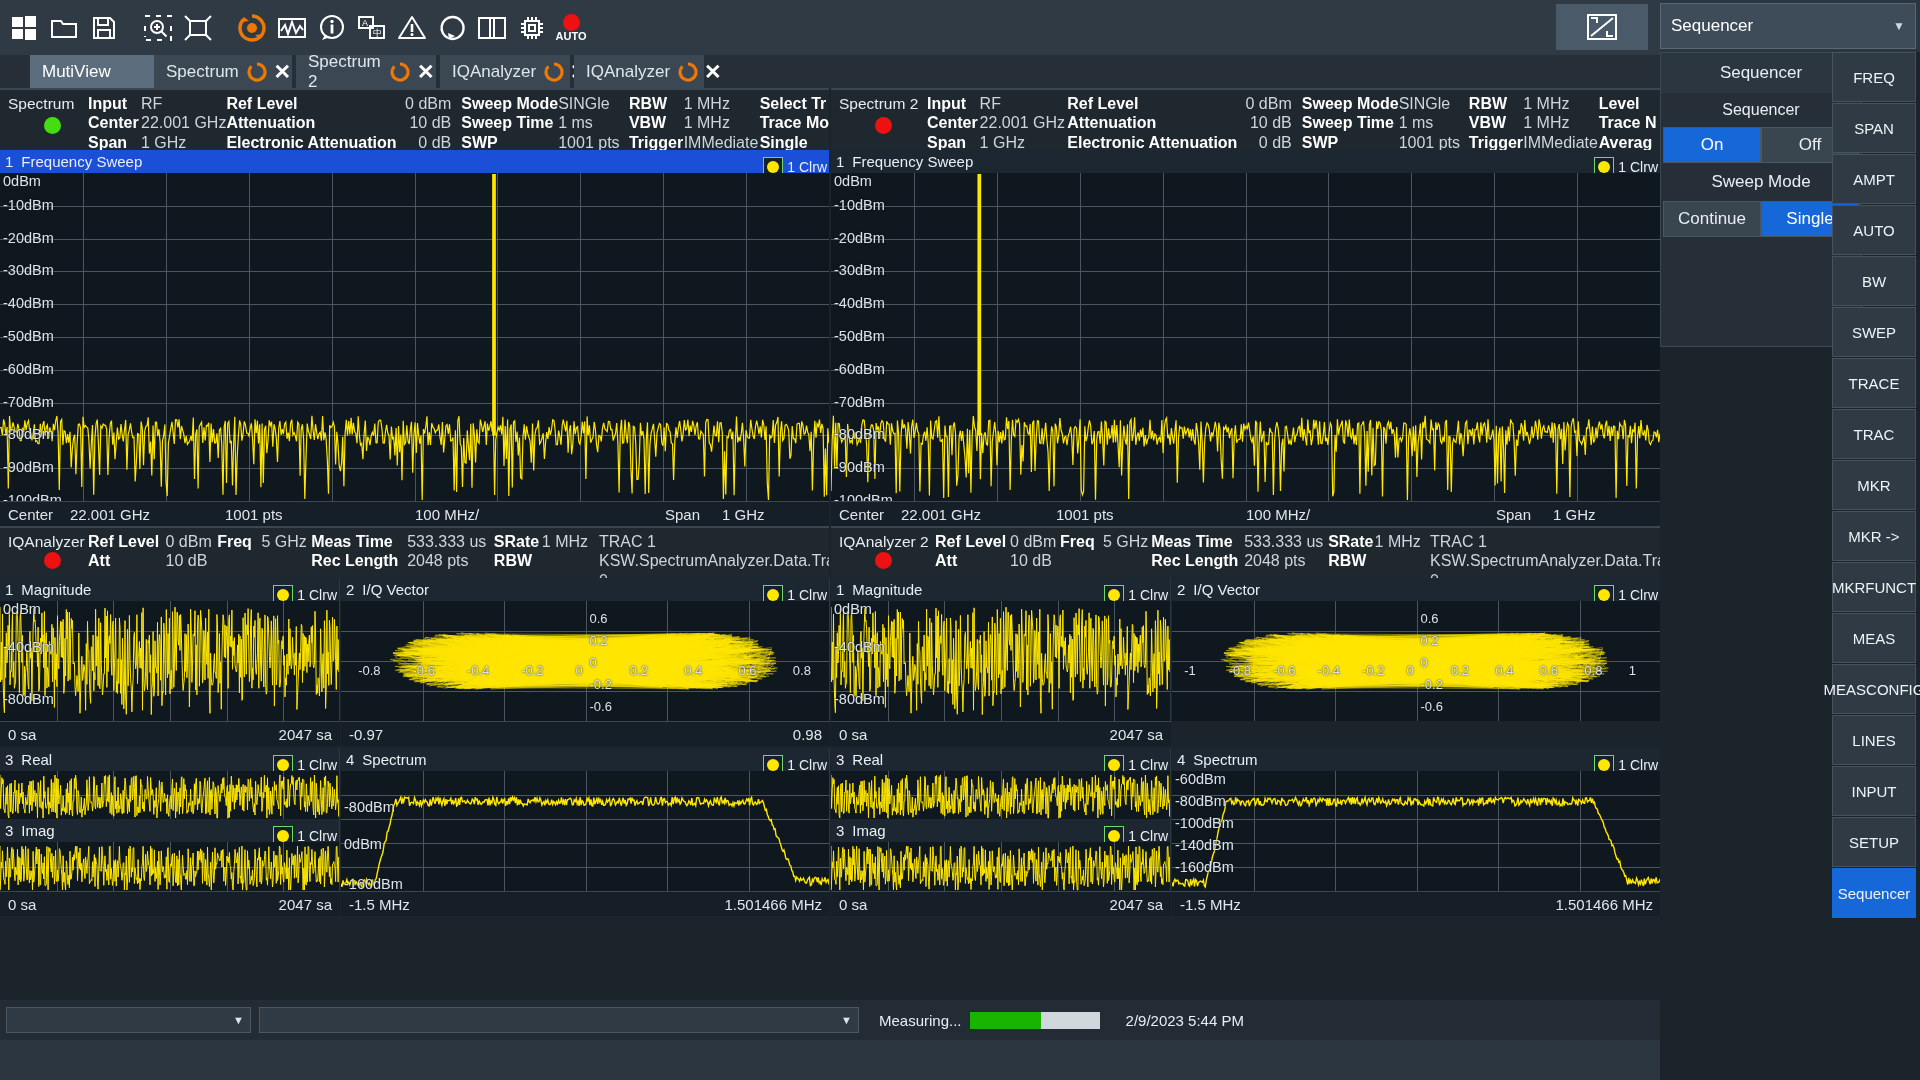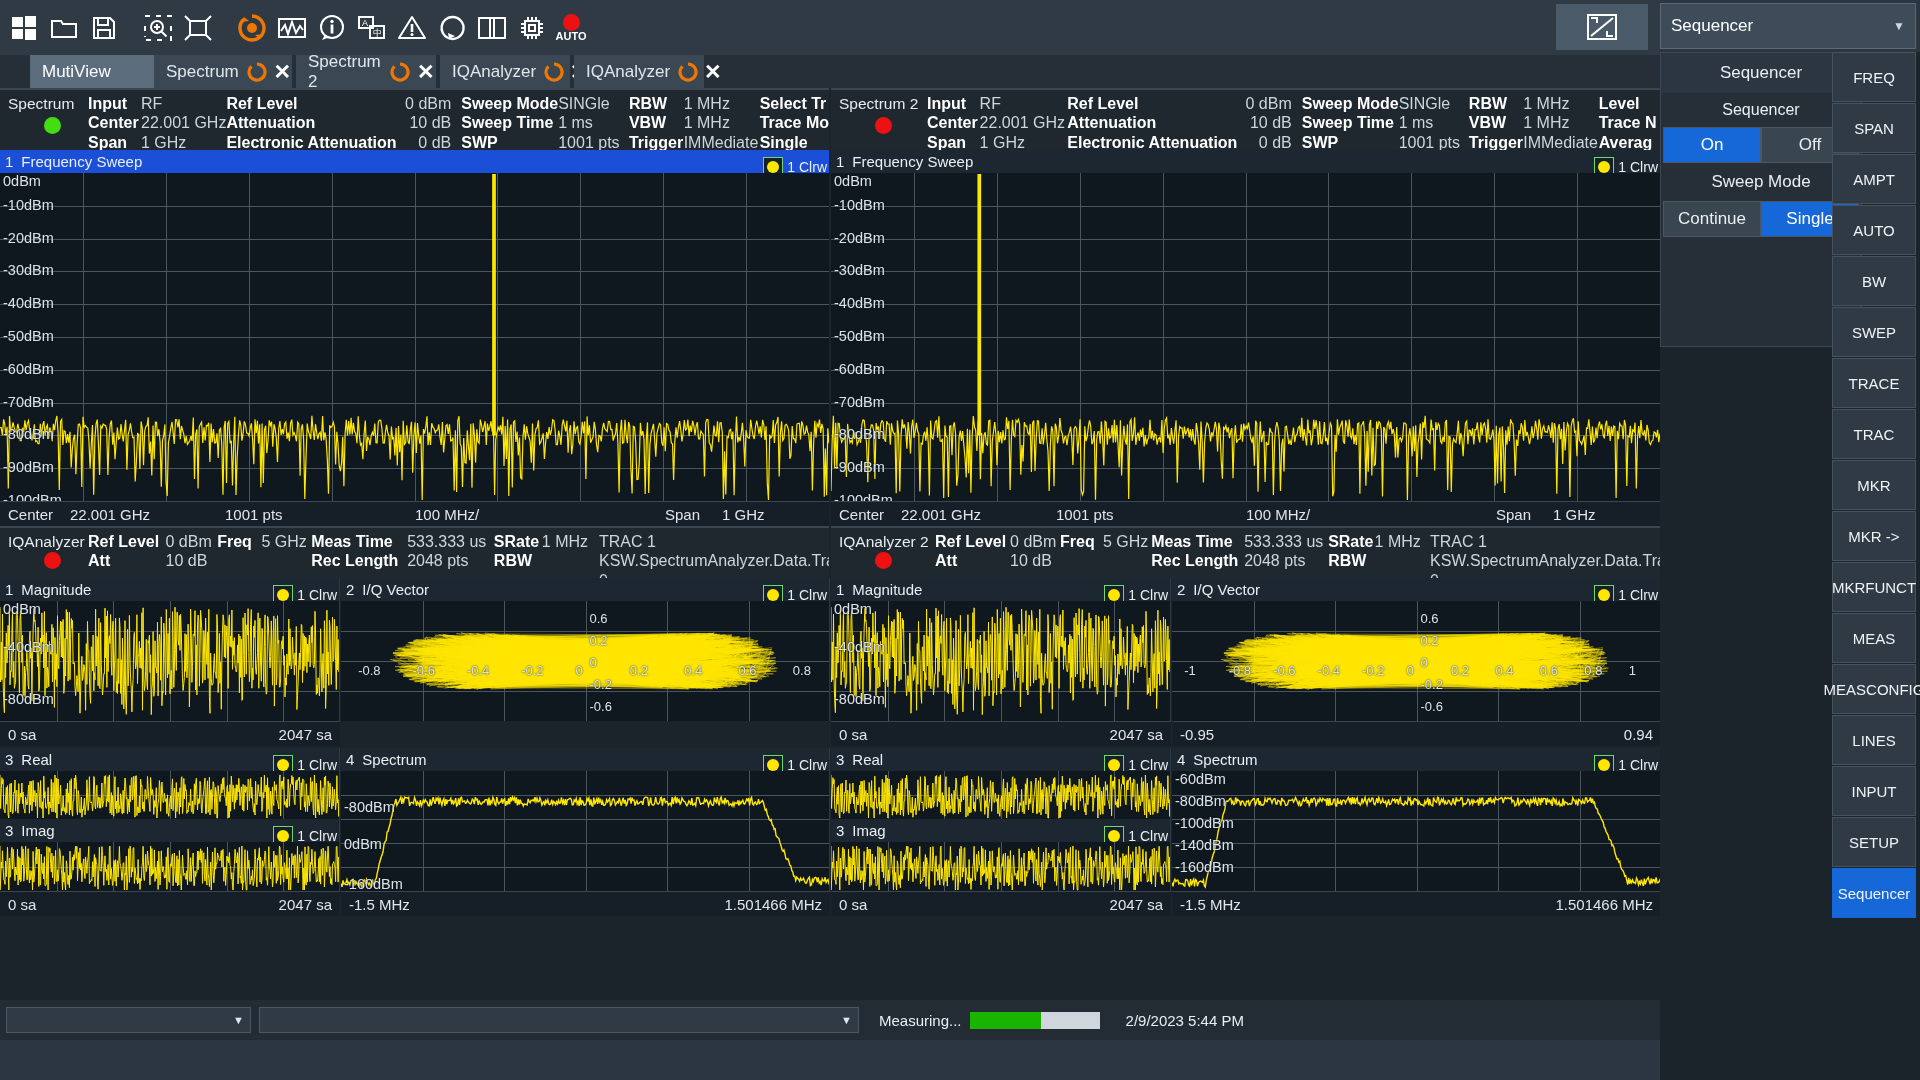--- a/index.html
+++ b/index.html
@@ -539,20 +539,24 @@
               <div class="ylab" style="top: 62px; left: 343.167px; font-size: 13px;">0.4</div>
               <div class="ylab" style="top: 62px; left: 397.5px; font-size: 13px;">0.6</div>
               <div class="ylab" style="top: 62px; left: 451.833px; font-size: 13px;">0.8</div>
               <div class="ylab" style="top: 10px; left: 248.5px; font-size: 13px;">0.6</div>
               <div class="ylab" style="top: 32px; left: 248.5px; font-size: 13px;">0.2</div>
               <div class="ylab" style="top: 54px; left: 248.5px; font-size: 13px;">0</div>
               <div class="ylab" style="top: 76px; left: 248.5px; font-size: 13px;">-0.2</div>
               <div class="ylab" style="top: 98px; left: 248.5px; font-size: 13px;">-0.6</div>
             </div>
           </div>
+          <div class="win-foot" style="position: absolute; left: 341px; top: 143px; width: 489px;">
+            <span style="left:8px">-0.97</span>
+            <span style="right:8px;left:auto">0.98</span>
+          </div>
           <div style="position: absolute; left: 0px; top: 170px; width: 340px; height: 71px; background: rgb(16, 24, 31); border-right: 1px solid rgb(45, 57, 66); border-bottom: 1px solid rgb(45, 57, 66);">
             <div class="win-title">
               <span class="num">3</span>
               <span>Real</span>
               <span class="trace-badge">
                 <span class="trace-dot-box">
                   <i class="trace-dot"></i>
                 </span>
                 <span>1 Clrw</span>
               </span>
@@ -852,24 +856,20 @@
               <div class="ylab" style="top: 62px; left: 367.864px; font-size: 13px;">0.6</div>
               <div class="ylab" style="top: 62px; left: 412.318px; font-size: 13px;">0.8</div>
               <div class="ylab" style="top: 62px; left: 456.773px; font-size: 13px;">1</div>
               <div class="ylab" style="top: 10px; left: 248.5px; font-size: 13px;">0.6</div>
               <div class="ylab" style="top: 32px; left: 248.5px; font-size: 13px;">0.2</div>
               <div class="ylab" style="top: 54px; left: 248.5px; font-size: 13px;">0</div>
               <div class="ylab" style="top: 76px; left: 248.5px; font-size: 13px;">-0.2</div>
               <div class="ylab" style="top: 98px; left: 248.5px; font-size: 13px;">-0.6</div>
             </div>
           </div>
-          <div class="win-foot" style="position: absolute; left: 341px; top: 143px; width: 489px;">
-            <span style="left:8px">-0.95</span>
-            <span style="right:8px;left:auto">0.94</span>
-          </div>
           <div style="position: absolute; left: 0px; top: 170px; width: 340px; height: 71px; background: rgb(16, 24, 31); border-right: 1px solid rgb(45, 57, 66); border-bottom: 1px solid rgb(45, 57, 66);">
             <div class="win-title">
               <span class="num">3</span>
               <span>Real</span>
               <span class="trace-badge">
                 <span class="trace-dot-box">
                   <i class="trace-dot"></i>
                 </span>
                 <span>1 Clrw</span>
               </span>

